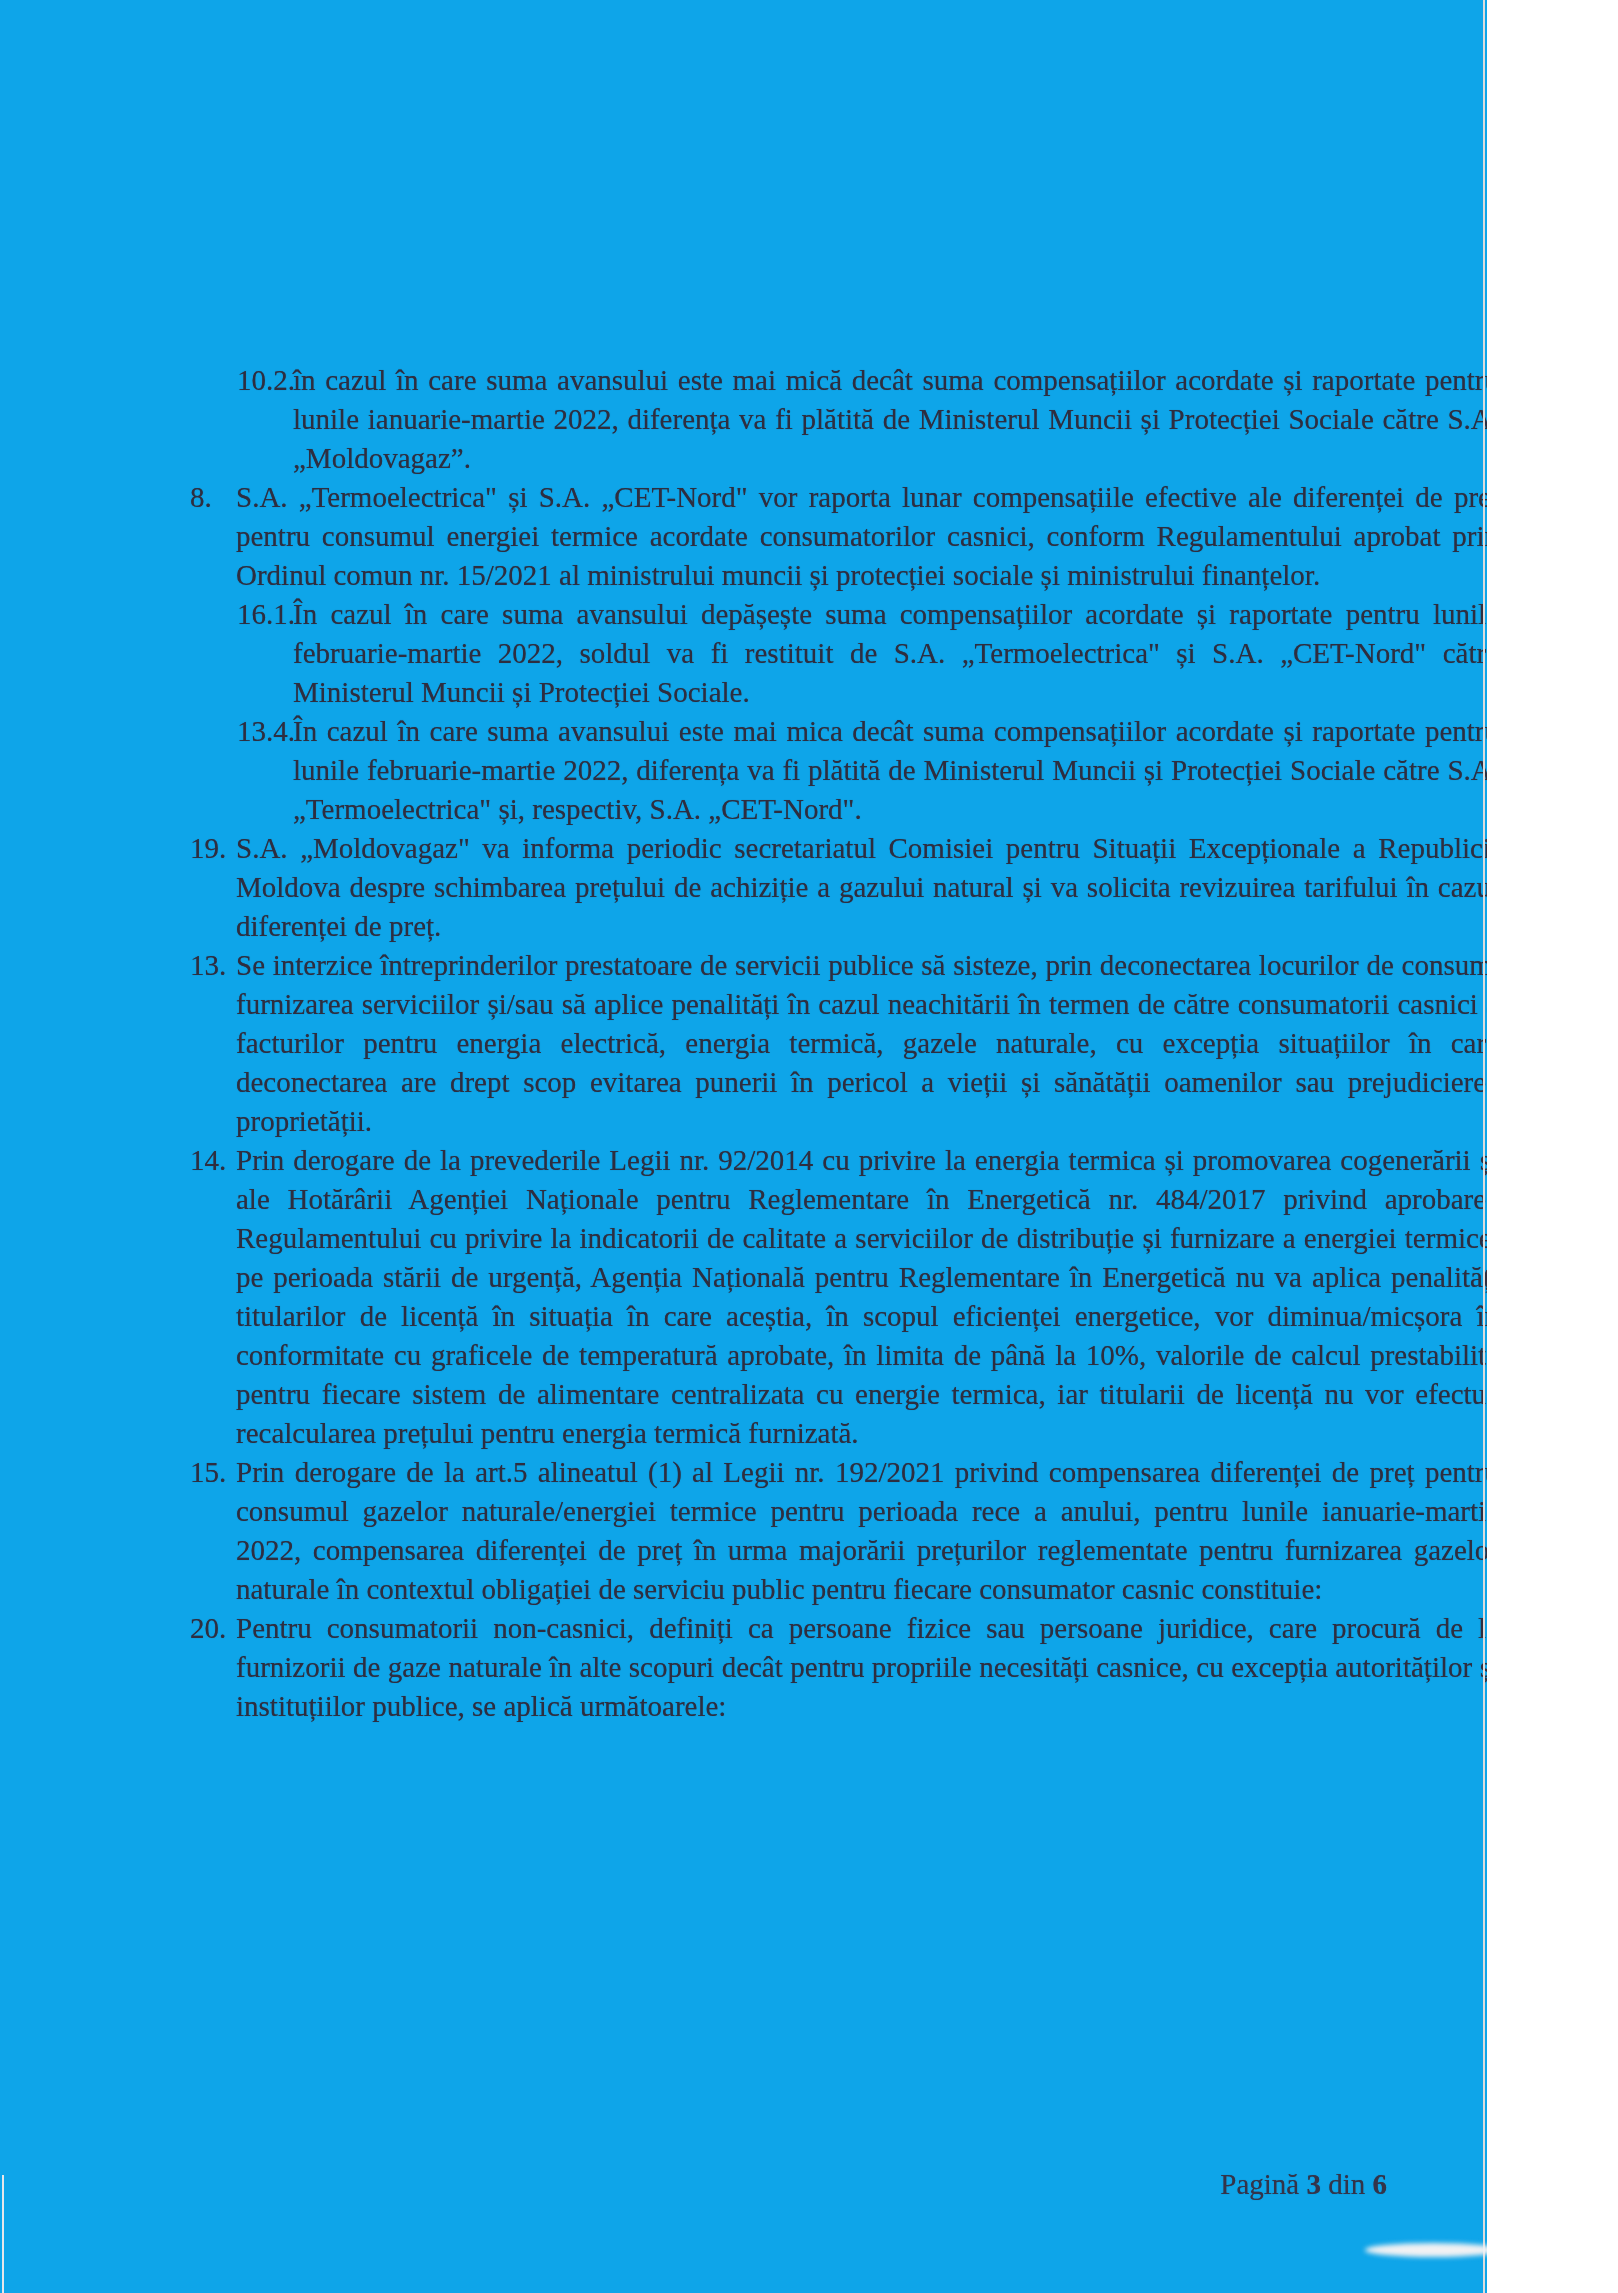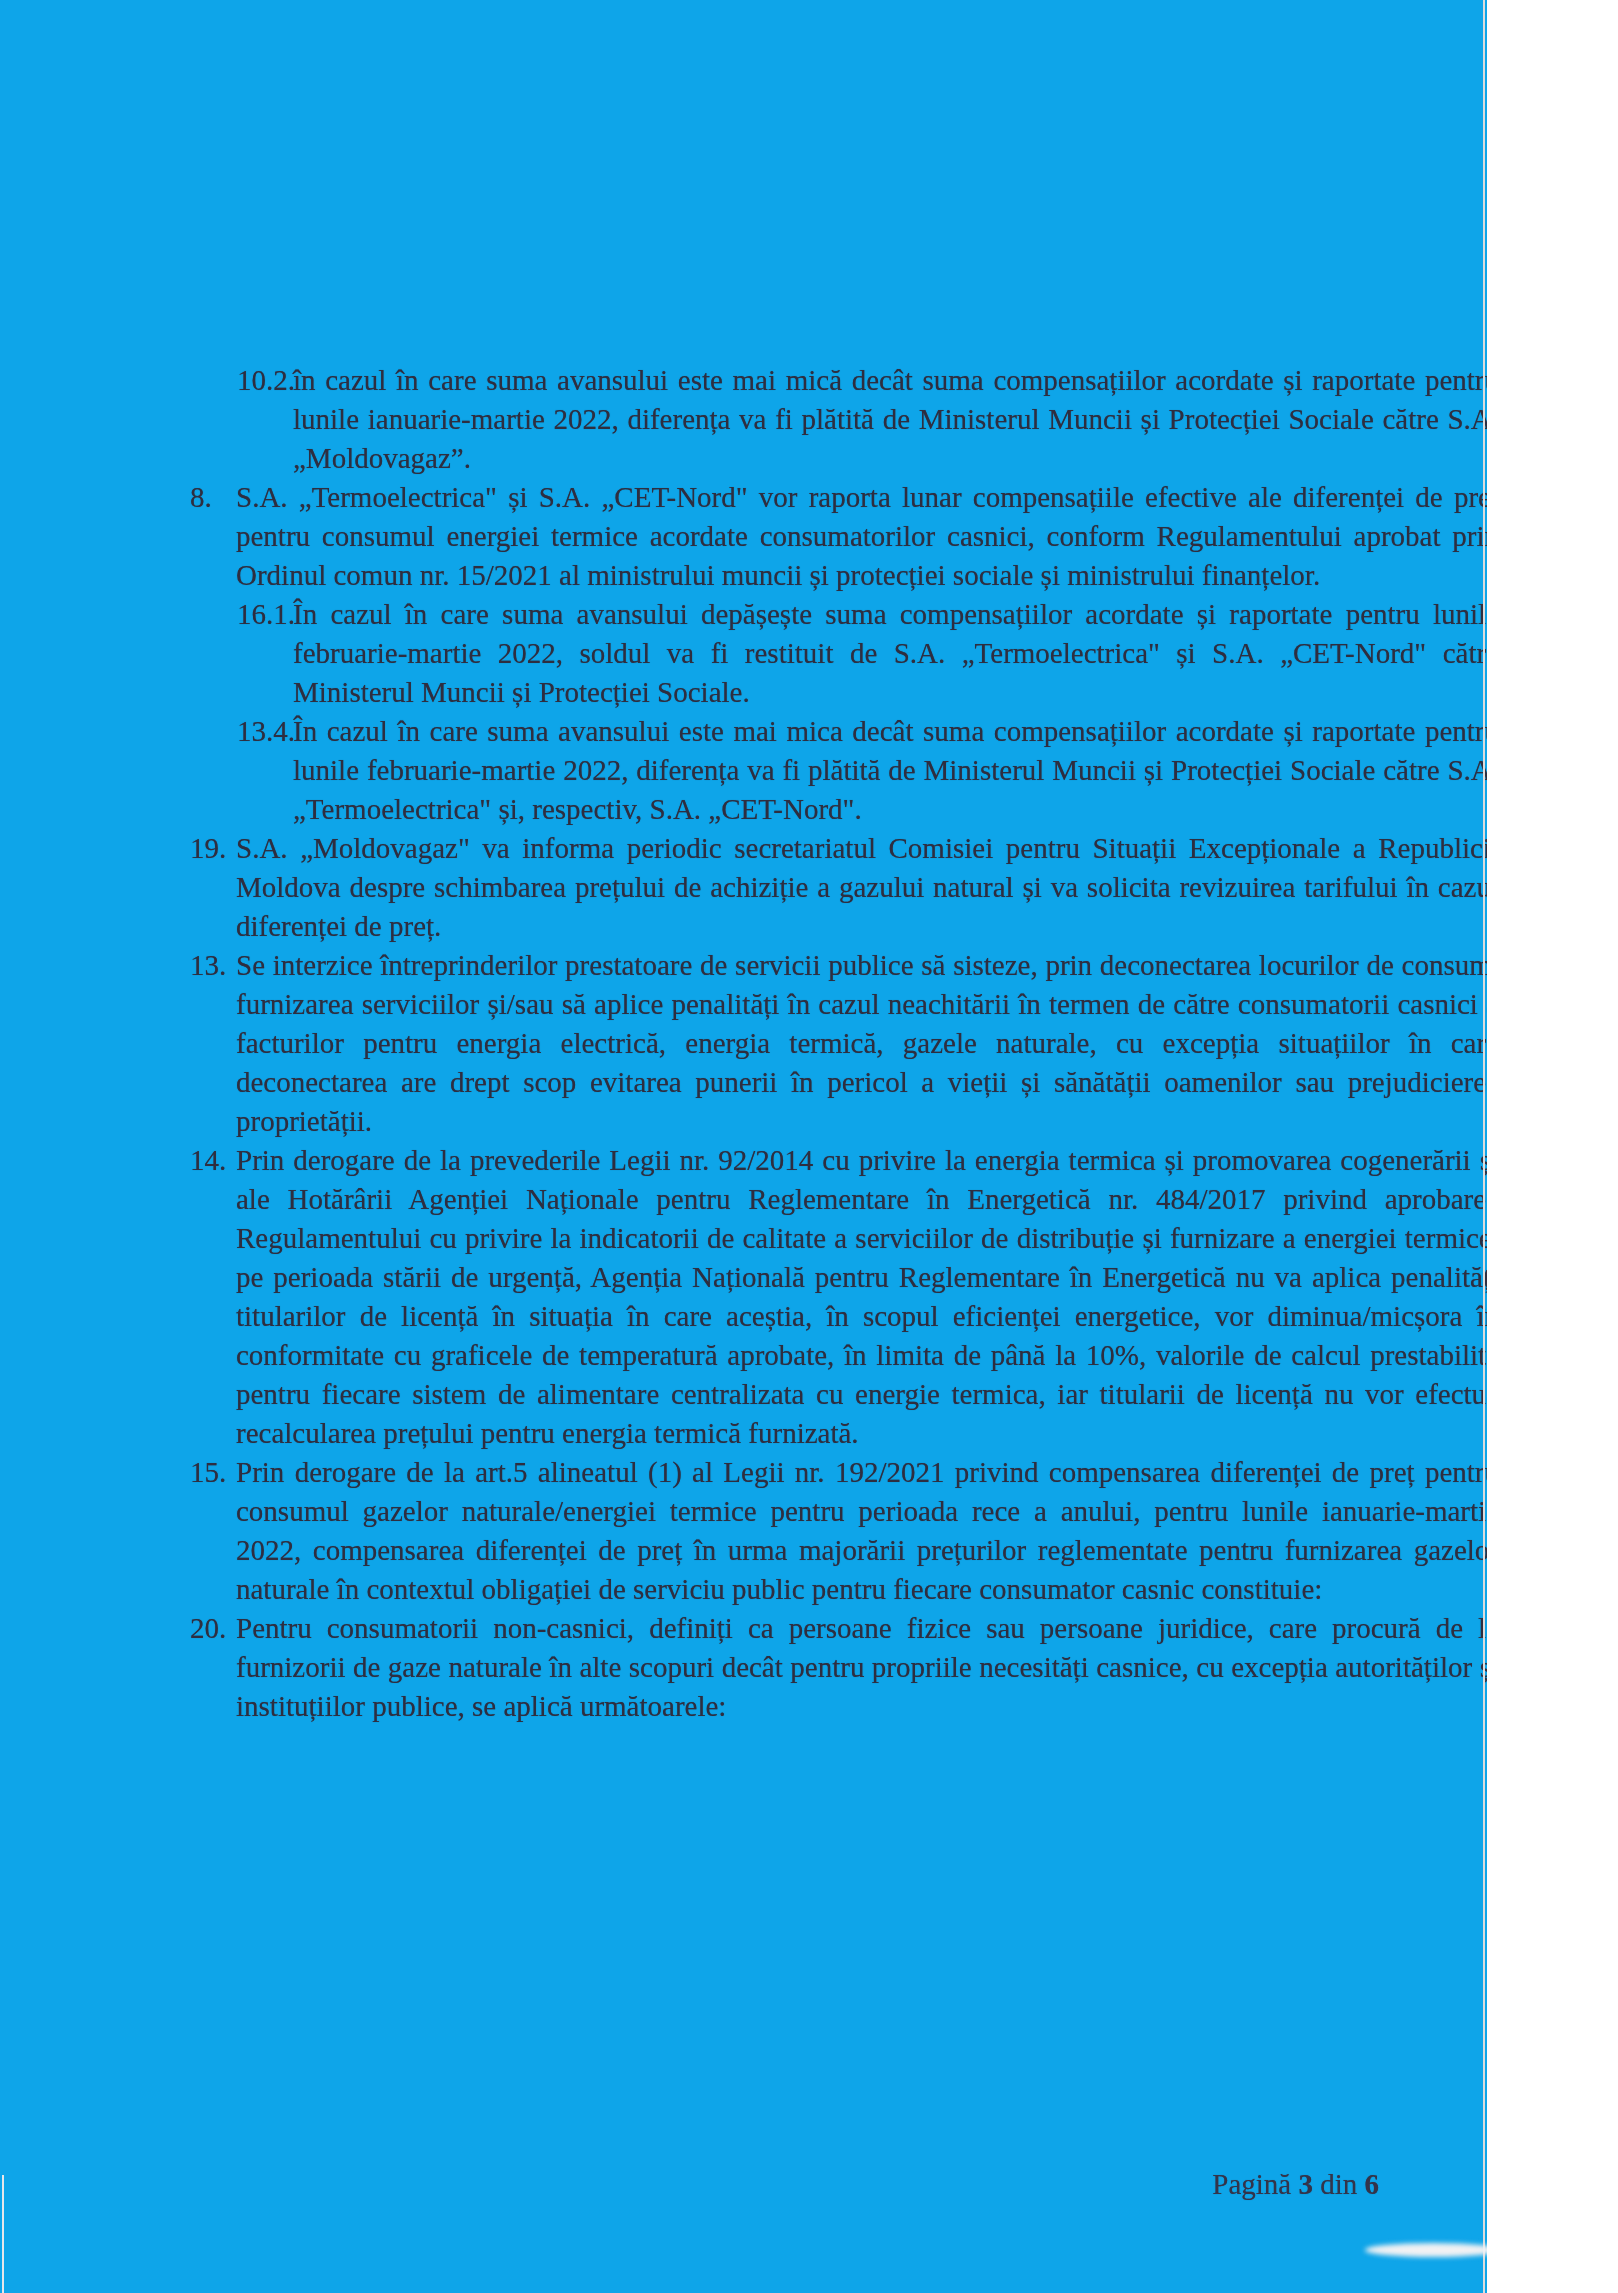--- a/index.html
+++ b/index.html
@@ -59,21 +59,21 @@
   
   .lvl-sub { margin-left: 47px; padding-left: 56px; text-indent: -56px; }
   .lvl-sub .marker { width: 56px; text-indent: 0; }
   
   .lvl-alpha { margin-left: 127px; padding-left: 41px; text-indent: -41px; }
   .lvl-alpha .marker { width: 41px; text-indent: 0; }
 
   .footer {
     position: absolute;
     top: 2167px;
-    right: 108px;
+    right: 100px;
     font-size: 29px;
     line-height: 35px;
     text-align: right;
     color: #34344a;
     text-shadow: 0 0 0.7px rgba(46,46,64,0.6);
   }
   .footer b { font-weight: bold; }
 </style>
 </head>
 <body>

